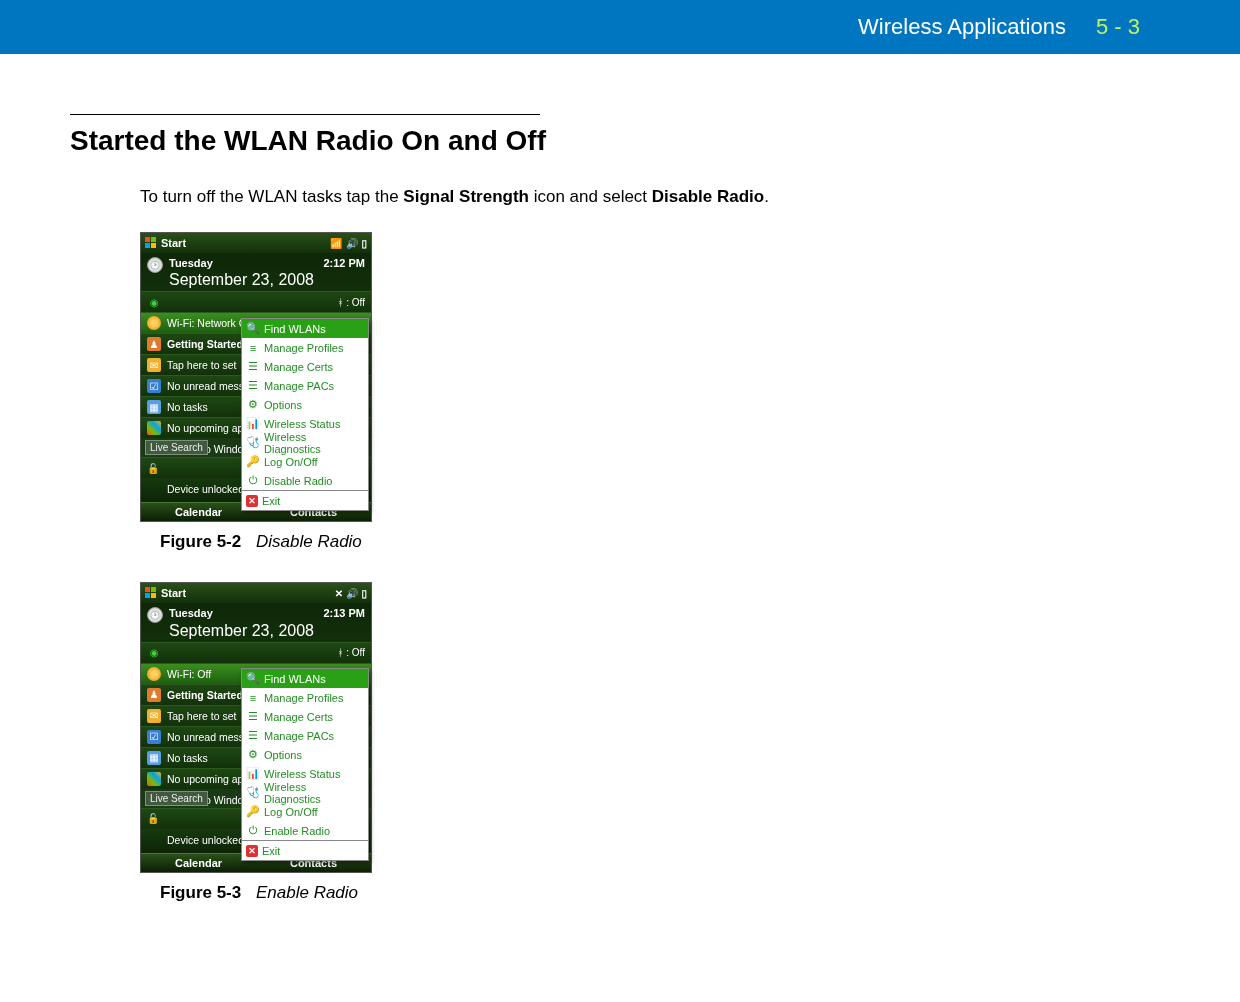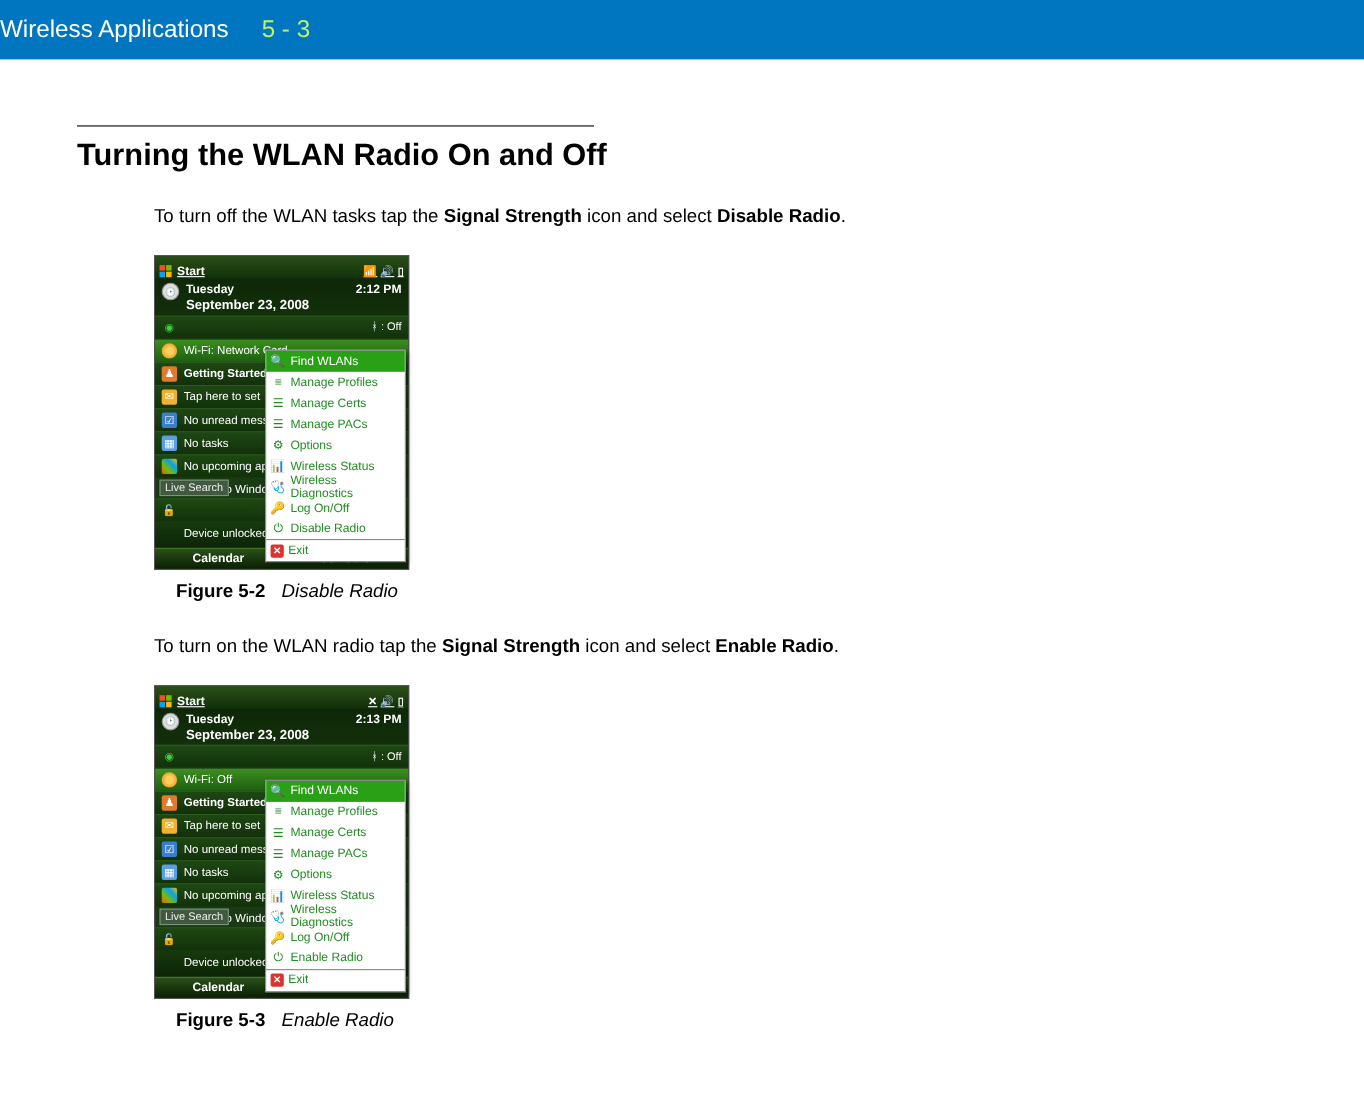--- a/index.html
+++ b/index.html
@@ -8,20 +8,21 @@
   background: #fff;
   font-family: Arial, Helvetica, sans-serif;
   color: #000;
   width: 1240px;
 }
 .header-bar {
   background: #0076c0;
   height: 54px;
   display: flex;
   align-items: center;
+  justify-content: flex-end;
   padding-right: 100px;
   box-sizing: border-box;
 }
 .header-title {
   color: #fff;
   font-size: 22px;
   font-weight: 400;
   margin-right: 30px;
 }
 .header-page {
@@ -65,24 +66,23 @@
   font-size: 11px;
   background: #1a3a15;
   position: relative;
   border: 1px solid #555;
 }
 .ppc-bar {
   height: 20px;
   background: linear-gradient(to bottom, #2a5018, #12300a);
   color: #fff;
   display: flex;
-  align-items: flex-end;
+  align-items: center;
   padding: 0 4px;
   font-weight: 700;
-  text-decoration: underline;
 }
 .win-flag {
   width: 12px; height: 12px;
   display: inline-block;
   margin-right: 4px;
 }
 .win-flag span { display: block; float: left; width: 5px; height: 5px; margin: 0 1px 1px 0; }
 .wf-r { background: #f25022; }
 .wf-g { background: #7fba00; }
 .wf-b { background: #00a4ef; }
@@ -99,21 +99,21 @@
 }
 .clock-icon {
   width: 14px; height: 14px; border-radius: 50%;
   background: #ddd; border: 1px solid #999;
   margin-right: 6px; flex-shrink: 0;
   display: flex; align-items: center; justify-content: center;
   font-size: 8px; color: #444;
 }
 .today-text { flex: 1; line-height: 1.2; }
 .day-name { font-weight: 700; }
-.date-name { font-weight: 700; font-size: 12px; }
+.date-name { font-weight: 400; font-size: 16px; }
 .today-time { font-weight: 700; font-size: 11px; }
 
 .ppc-row {
   background: linear-gradient(to bottom, #1e4713, #12310a);
   border-top: 1px solid #2a5a1d;
   color: #fff;
   padding: 2px 6px;
   display: flex;
   align-items: center;
   height: 16px;
@@ -199,21 +199,21 @@
 </head>
 <body>
 
 <div class="header-bar">
   <span class="header-title">Wireless Applications</span>
   <span class="header-page">5 - 3</span>
 </div>
 
 <div class="content">
   <div class="heading-rule"></div>
-  <h2 class="section-heading">Turning the WLAN Radio On and Off</h2>
+  <h2 class="section-heading">Started the WLAN Radio On and Off</h2>
 
   <p class="body-text">
     <span>To turn off the WLAN tasks tap the </span><span class="bold">Signal Strength</span><span> icon and select </span><span class="bold">Disable Radio</span><span>.</span>
   </p>
 
   <div class="ppc">
 
     <div class="ppc-bar">
       <span class="win-flag">
           <span class="wf-r"></span>
@@ -324,23 +324,20 @@
           <span>Exit</span>
         </div>
     </div>
   </div>
 
   <div class="figure-caption">
     <span class="fig-label">Figure 5-2</span>
     <span class="fig-desc">Disable Radio</span>
   </div>
 
-  <p class="body-text">
-    <span>To turn on the WLAN radio tap the </span><span class="bold">Signal Strength</span><span> icon and select </span><span class="bold">Enable Radio</span><span>.</span>
-  </p>
 
   <div class="ppc">
     <div class="ppc-bar">
       <span class="win-flag">
           <span class="wf-r"></span>
           <span class="wf-g"></span>
           <span class="wf-b"></span>
           <span class="wf-y"></span>
         </span>
       <span>Start</span>

